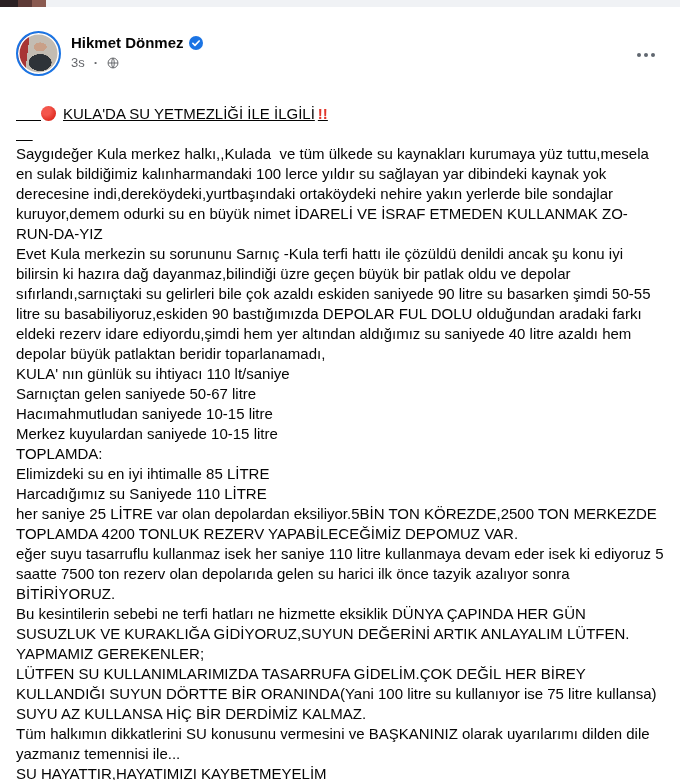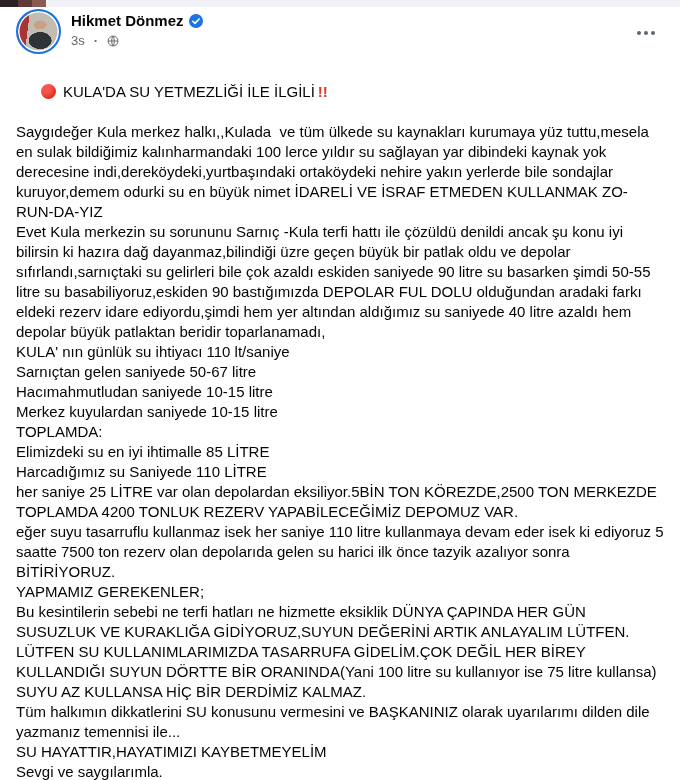--- a/index.html
+++ b/index.html
@@ -13,21 +13,21 @@
   .top-strip { height: 7px; background: #f0f2f5; position: relative; }
   .top-strip .photo-fragment {
     position: absolute; left: 0; top: 0; width: 46px; height: 7px;
     background: linear-gradient(90deg, #2b2023 0 40%, #5d3a36 40% 70%, #8a5a50 70%);
   }
   .card {
     background: #fff; border-radius: 10px 10px 0 0;
     width: 680px; box-sizing: border-box;
   }
   
-  .header { display: flex; align-items: flex-start; padding: 2px 16px 6px 16px; }
+  .header { display: flex; align-items: flex-start; padding: 24px 16px 6px 16px; }
   .avatar {
     width: 45px; height: 45px; border-radius: 50%;
     border: 2px solid #1b74e4; box-sizing: border-box;
     box-shadow: inset 0 0 0 1.5px #fff;
     background:
       radial-gradient(ellipse 26% 18% at 54% 34%, #c9a088 0 60%, rgba(0,0,0,0) 61%),
       radial-gradient(ellipse 46% 34% at 54% 72%, #2e3338 0 60%, rgba(0,0,0,0) 61%),
       linear-gradient(97deg, #a83434 0 26%, #c3bcb2 26% 100%);
     flex: 0 0 auto; cursor: pointer;
   }
@@ -50,21 +50,21 @@
     cursor: pointer; margin-top: 6px;
   }
   .ellipsis { display: flex; gap: 3px; }
   .ellipsis i { width: 4px; height: 4px; border-radius: 50%; background: #606770; }
   
   .post-body {
     padding: 2px 16px 0 16px;
     font-size: 15px; line-height: 20px; color: #050505;
   }
   .post-body .line { white-space: pre-wrap; word-wrap: break-word; }
-  .title-line { display: block; }
+  .title-line { display: block; text-decoration: underline; }
   .red-circle {
     display: inline-block; width: 15px; height: 15px; border-radius: 50%;
     background: radial-gradient(circle at 35% 32%, #f4564c 0 30%, #e02f24 70%);
     vertical-align: -2px; margin-right: 7px;
   }
   .bangbang {
     color: #e0352b; font-weight: 800; letter-spacing: 0px; margin-left: 3px;
     font-size: 15px;
   }
 </style>
@@ -117,22 +117,22 @@
     <div class="line">Evet Kula merkezin su sorununu Sarnıç -Kula terfi hattı ile çözüldü denildi ancak şu konu iyi bilirsin ki hazıra dağ dayanmaz,bilindiği üzre geçen büyük bir patlak oldu ve depolar sıfırlandı,sarnıçtaki su gelirleri bile çok azaldı eskiden saniyede 90 litre su basarken şimdi 50-55 litre su basabiliyoruz,eskiden 90 bastığımızda DEPOLAR FUL DOLU olduğundan aradaki farkı eldeki rezerv idare ediyordu,şimdi hem yer altından aldığımız su saniyede 40 litre azaldı hem depolar büyük patlaktan beridir toparlanamadı,</div>
     <div class="line">KULA' nın günlük su ihtiyacı 110 lt/saniye</div>
     <div class="line">Sarnıçtan gelen saniyede 50-67 litre</div>
     <div class="line">Hacımahmutludan saniyede 10-15 litre</div>
     <div class="line">Merkez kuyulardan saniyede 10-15 litre</div>
     <div class="line">TOPLAMDA:</div>
     <div class="line">Elimizdeki su en iyi ihtimalle 85 LİTRE</div>
     <div class="line">Harcadığımız su Saniyede 110 LİTRE</div>
     <div class="line">her saniye 25 LİTRE var olan depolardan eksiliyor.5BİN TON KÖREZDE,2500 TON MERKEZDE TOPLAMDA 4200 TONLUK REZERV YAPABİLECEĞİMİZ DEPOMUZ VAR.</div>
     <div class="line">eğer suyu tasarruflu kullanmaz isek her saniye 110 litre kullanmaya devam eder isek ki ediyoruz 5 saatte 7500 ton rezerv olan depolarıda gelen su harici ilk önce tazyik azalıyor sonra BİTİRİYORUZ.</div>
+    <div class="line">Bu kesintilerin sebebi ne terfi hatları ne hizmette eksiklik DÜNYA ÇAPINDA HER GÜN SUSUZLUK VE KURAKLIĞA GİDİYORUZ,SUYUN DEĞERİNİ ARTIK ANLAYALIM LÜTFEN.</div>
     <div class="line">YAPMAMIZ GEREKENLER;</div>
-    <div class="line">Bu kesintilerin sebebi ne terfi hatları ne hizmette eksiklik DÜNYA ÇAPINDA HER GÜN SUSUZLUK VE KURAKLIĞA GİDİYORUZ,SUYUN DEĞERİNİ ARTIK ANLAYALIM LÜTFEN.</div>
     <div class="line">LÜTFEN SU KULLANIMLARIMIZDA TASARRUFA GİDELİM.ÇOK DEĞİL HER BİREY KULLANDIĞI SUYUN DÖRTTE BİR ORANINDA(Yani 100 litre su kullanıyor ise 75 litre kullansa) SUYU AZ KULLANSA HİÇ BİR DERDİMİZ KALMAZ.</div>
     <div class="line">Tüm halkımın dikkatlerini SU konusunu vermesini ve BAŞKANINIZ olarak uyarılarımı dilden dile yazmanız temennisi ile...</div>
     <div class="line">SU HAYATTIR,HAYATIMIZI KAYBETMEYELİM</div>
     <div class="line">Sevgi ve saygılarımla.</div>
 
   </div>
 
 </div>
 
 </body></html>

